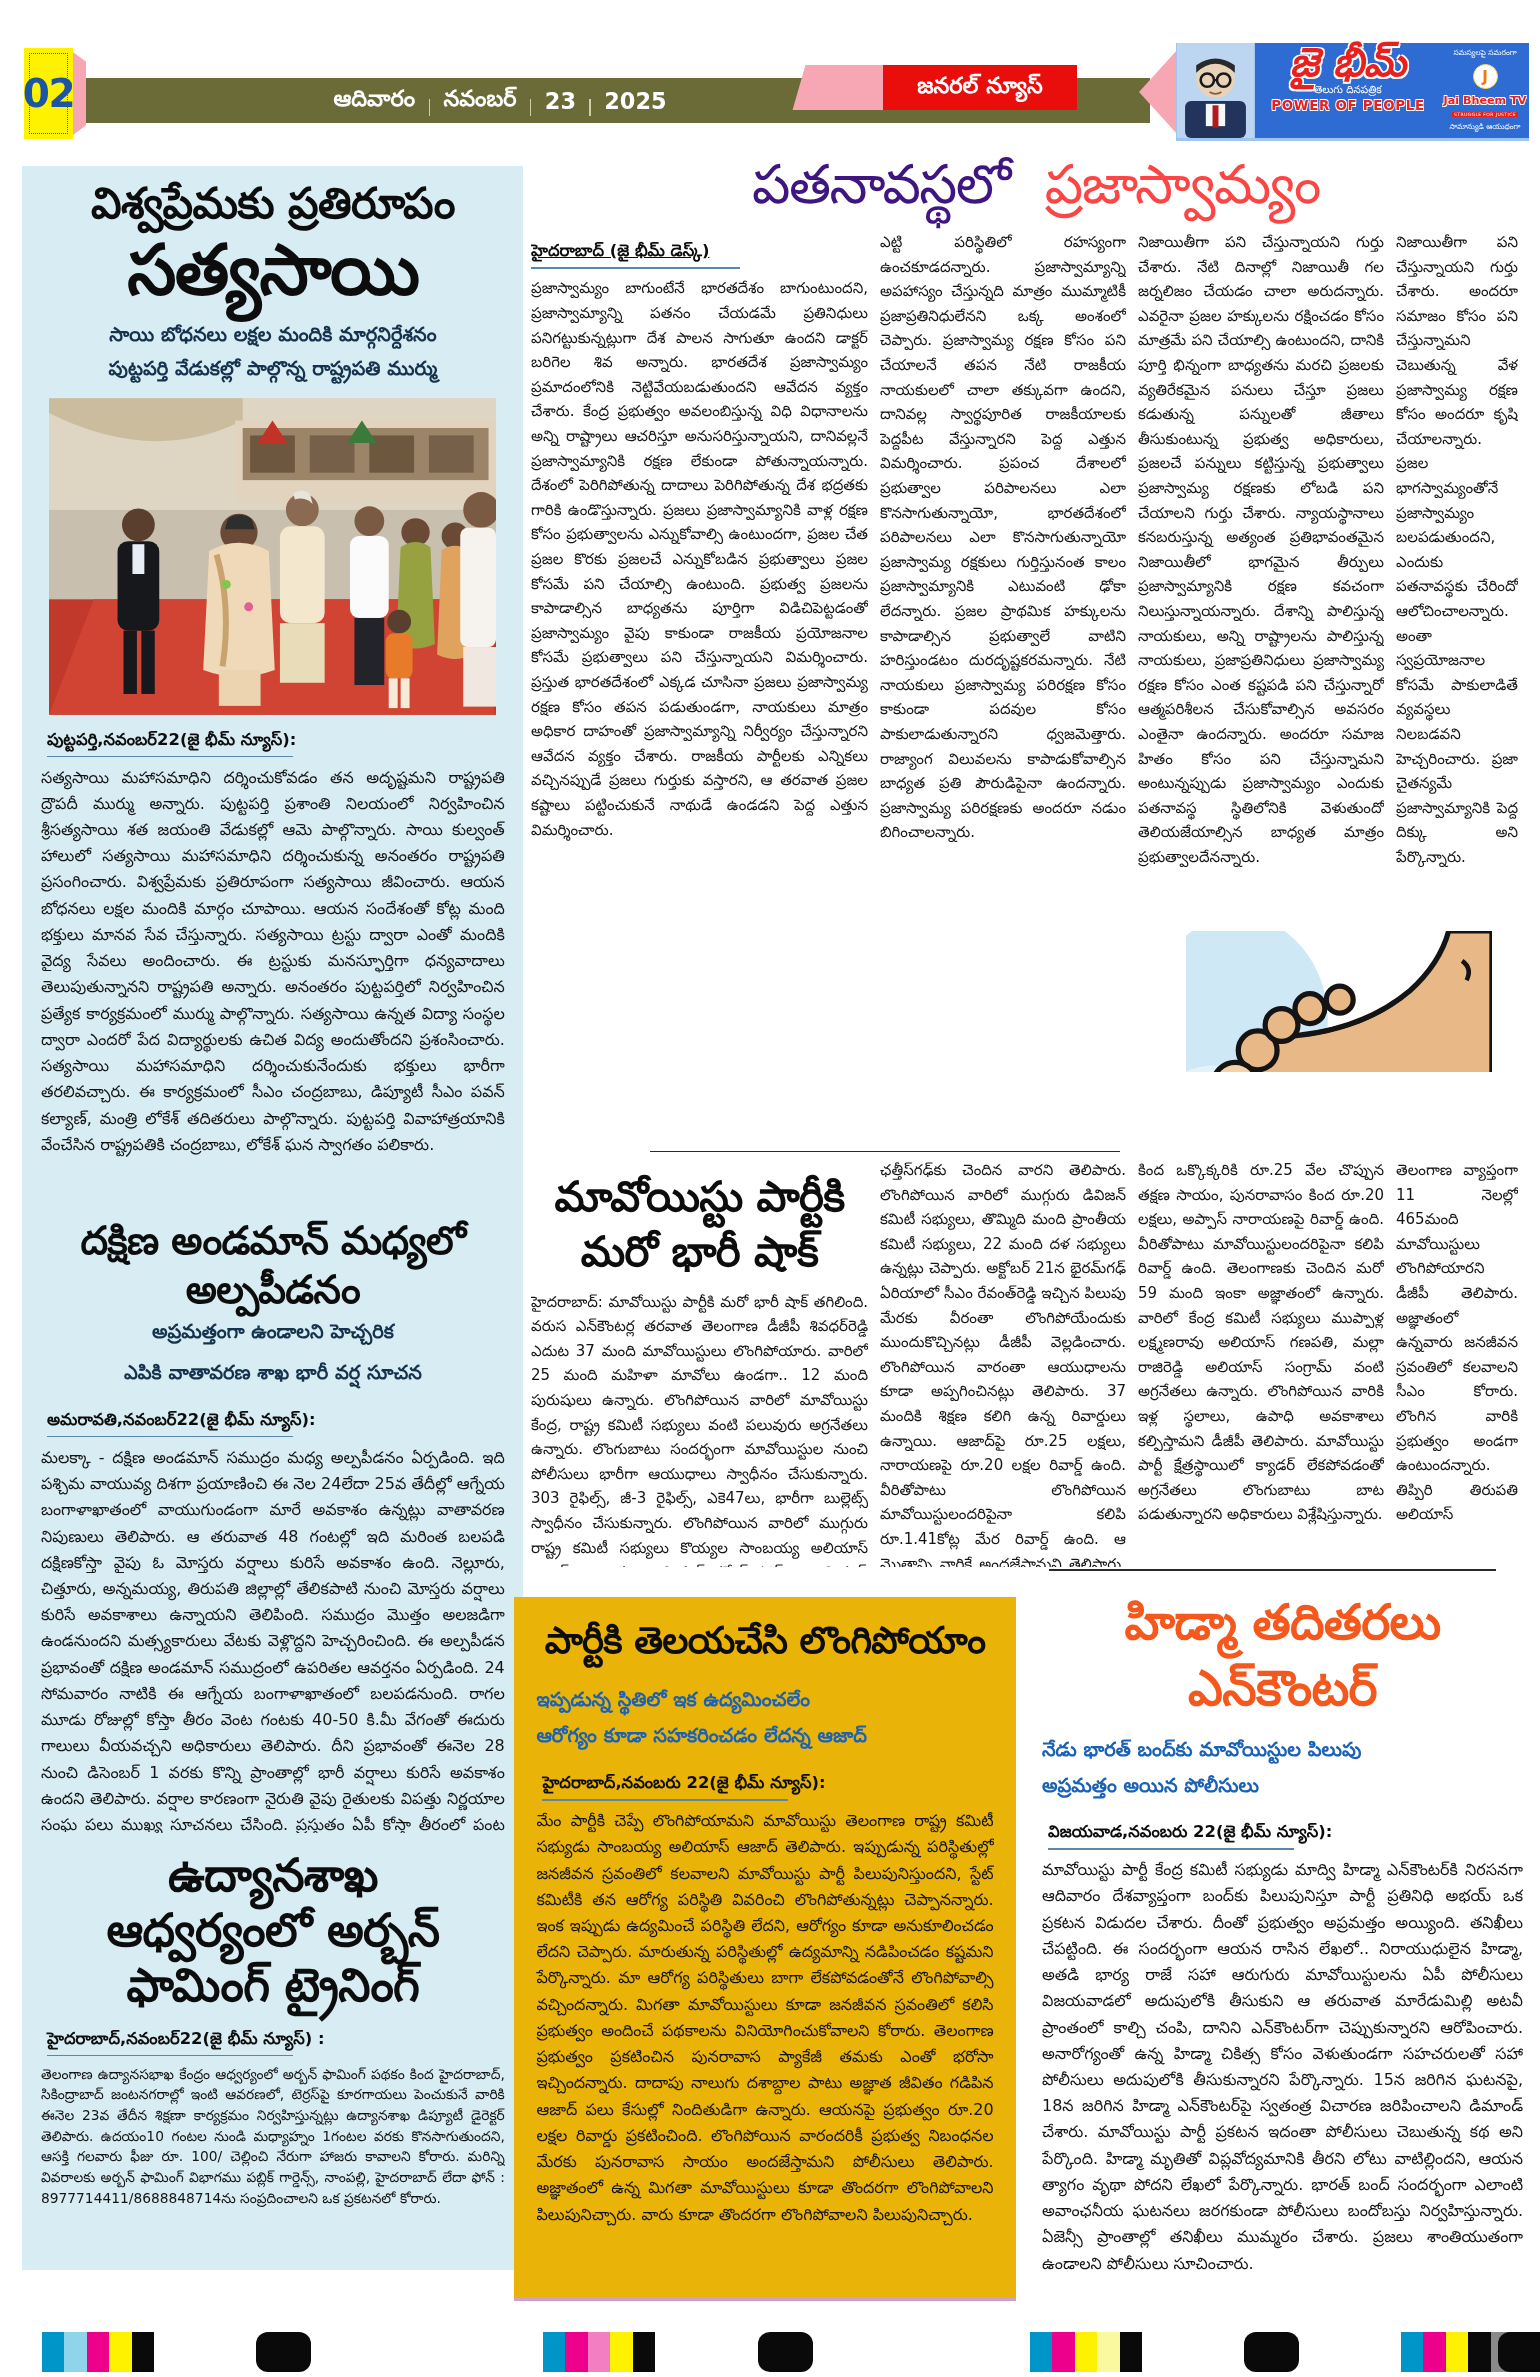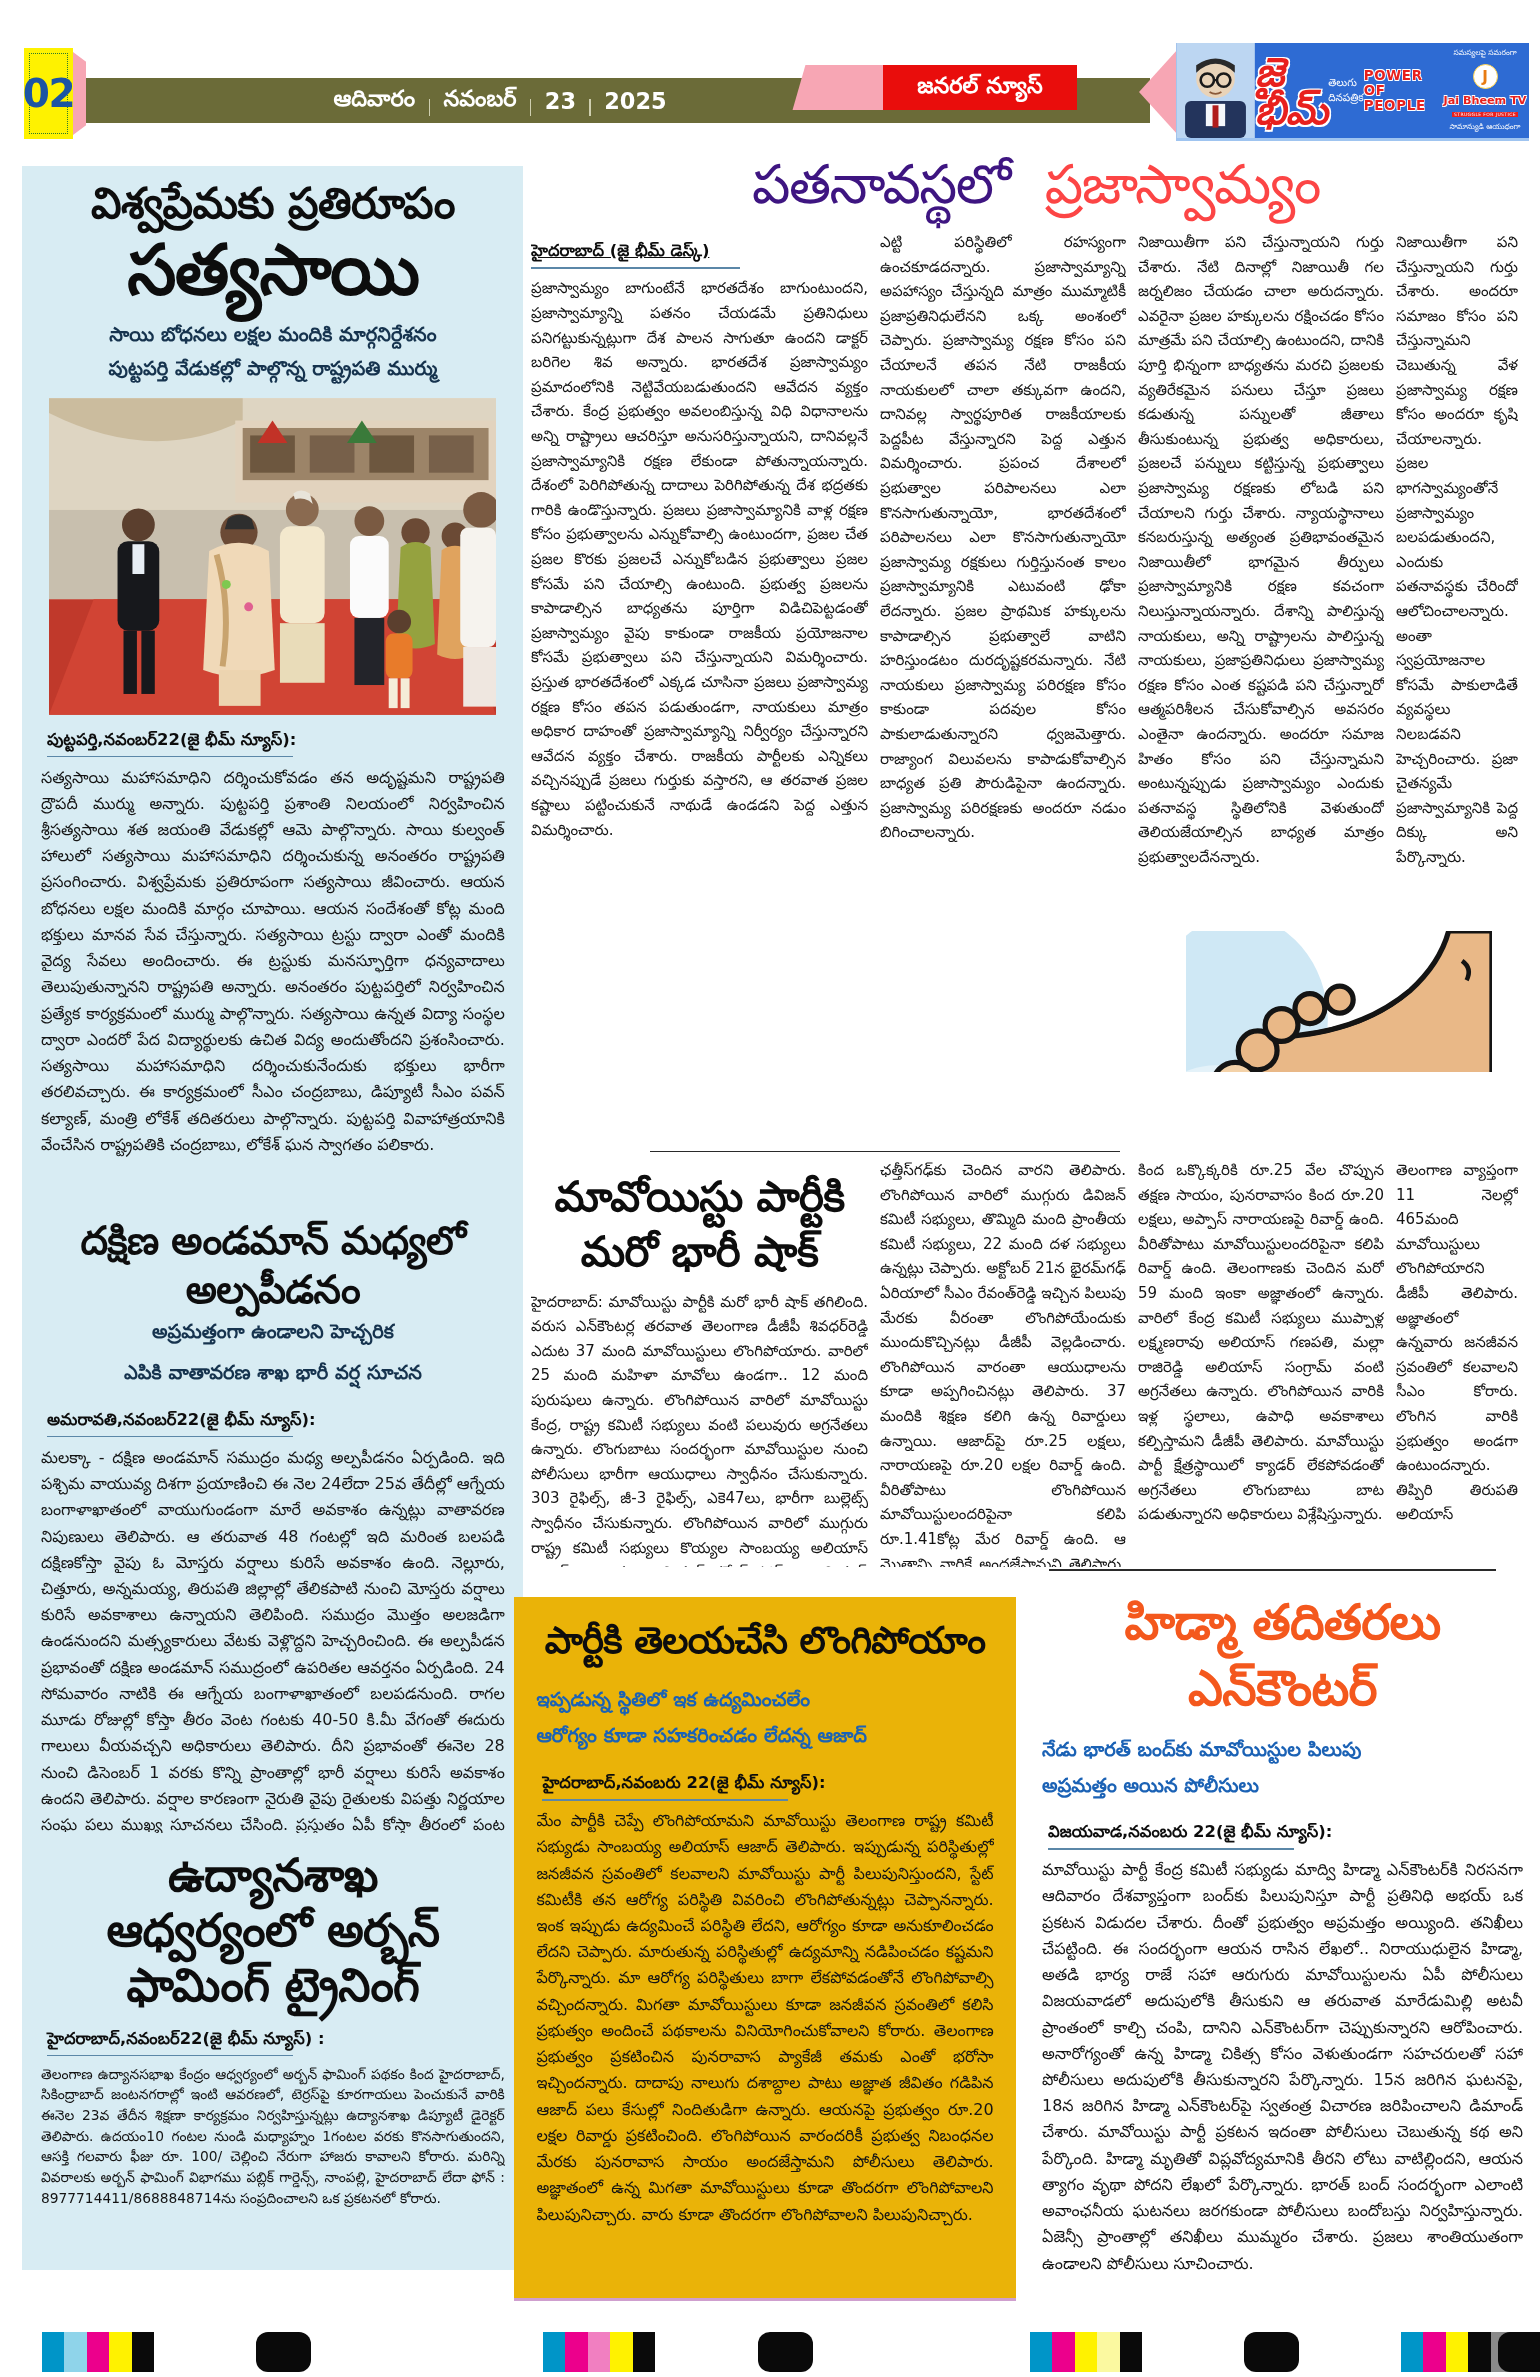--- a/index.html
+++ b/index.html
@@ -24,21 +24,21 @@
   .badge-slant { position:absolute; left:799px; top:65px; width:97px; height:45px;
     background:#f7a6b4; transform:skewX(-16deg); z-index:2; }
   .section-badge { position:absolute; left:883px; top:65px; width:194px; height:45px;
     background:#e90d0c; z-index:3; display:flex; align-items:center; justify-content:center;
     color:#fff; font-size:22.4px; font-weight:bold; }
   .masthead-wedge { position:absolute; left:1139px; top:49px; width:39px; height:86px;
     background:#f7a6b4; clip-path:polygon(100% 0,100% 100%,0 50%); z-index:2; }
   .masthead { position:absolute; left:1176px; top:43px; width:353px; height:98px;
     background:#2e6bd3; z-index:5; display:flex; align-items:stretch; border-bottom:3px solid #9fc4f0; }
   .mh-photo { width:79px; height:100%; position:relative; overflow:hidden; }
-  .mh-center { flex:1; display:flex; flex-direction:row; align-items:center; justify-content:flex-end; }
+  .mh-center { flex:1; display:flex; flex-direction:column; align-items:center; justify-content:flex-start; }
   .mh-title { color:#e8201e; font-size:40px; font-weight:bold; font-style:italic; line-height:0.95;
     text-shadow:-1.5px -1.5px 0 #fff,1.5px -1.5px 0 #fff,-1.5px 1.5px 0 #fff,1.5px 1.5px 0 #fff; }
   .mh-sub { color:#fff; font-size:10.4px; margin-top:1.5px; }
   .mh-tag { color:#e8201e; font-size:13.4px; font-weight:bold; letter-spacing:0.7px;
     text-shadow:-0.7px -0.7px 0 #fff,0.7px -0.7px 0 #fff,-0.7px 0.7px 0 #fff,0.7px 0.7px 0 #fff; }
   .mh-right { width:88px; display:flex; flex-direction:column; align-items:center;
     justify-content:space-between; padding:4.5px 1.5px; }
   .mh-small { color:#fff; font-size:7.5px; text-align:center; }
   .mh-logo { width:25px; height:25px; border-radius:50%; background:#fff; display:flex;
     align-items:center; justify-content:center; color:#e87b12; font-weight:bold; font-size:15px;

